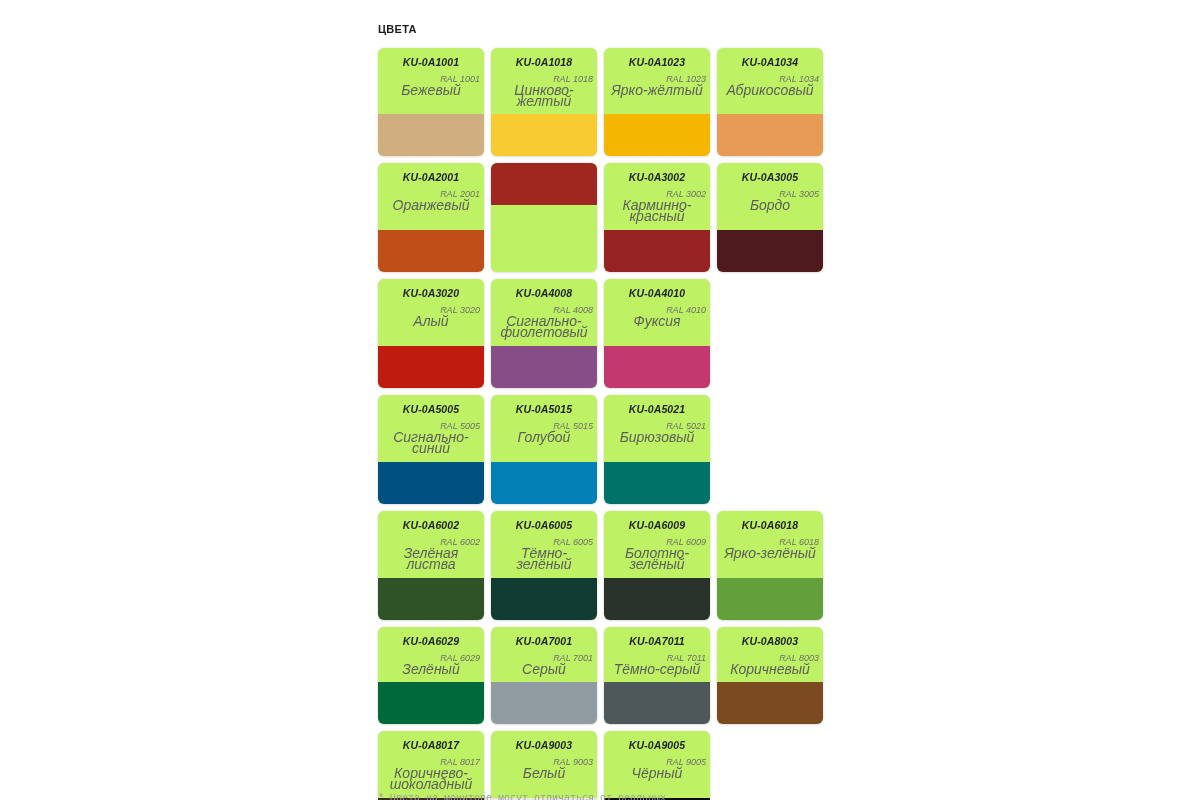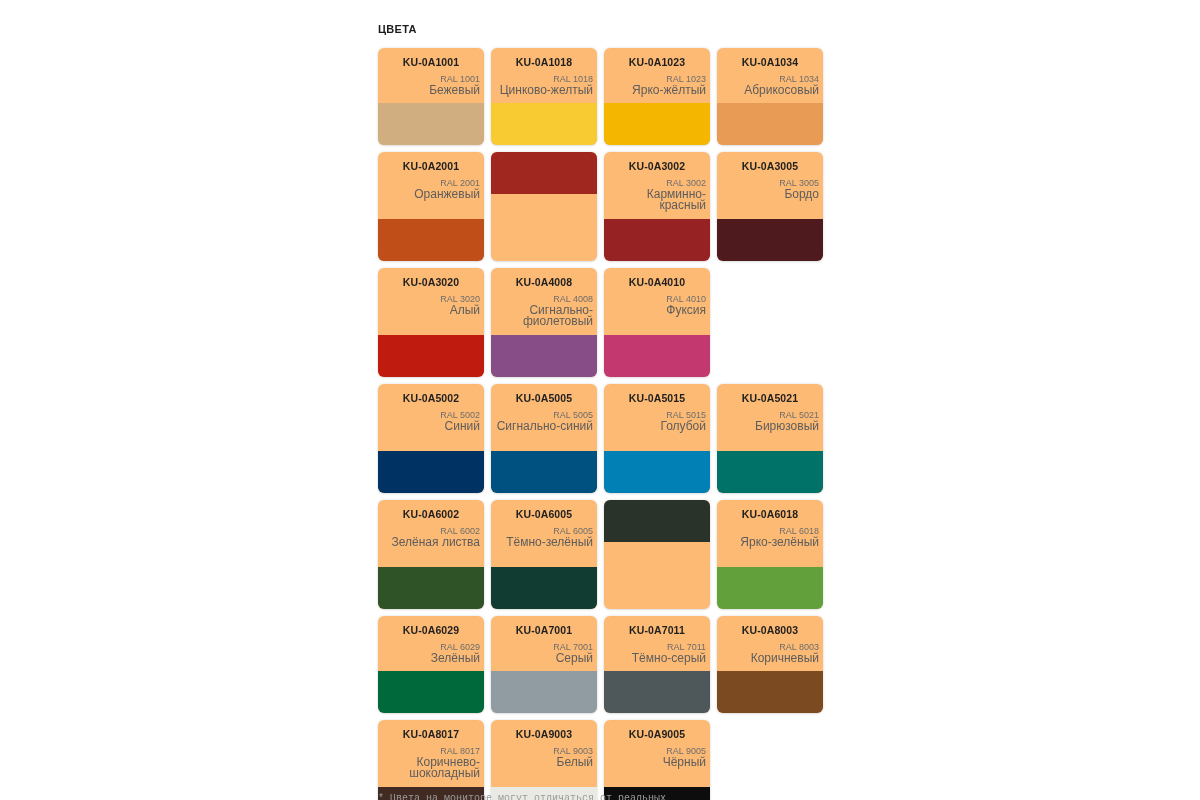--- a/index.html
+++ b/index.html
@@ -40,27 +40,28 @@
   }
   .row {
     display: flex;
     width: 452px;
     margin-bottom: 7px;
     align-items: stretch;
   }
   .card {
     width: 106px;
     margin-right: 7px;
-    background: #fdba74;
+    background: #bef264;
     border-radius: 6px;
     box-shadow: 0 0 3px rgba(0,0,0,0.13), 0 1px 2px rgba(0,0,0,0.08);
     overflow: hidden;
     display: flex;
     flex-direction: column;
     box-sizing: border-box;
+    font-style: italic;
   }
   .card:last-child { margin-right: 0; }
   .card-text {
     padding: 8px 4px 7px 4px;
     text-align: center;
     flex: 1 1 auto;
     display: flex;
     flex-direction: column;
     justify-content: flex-start;
   }
@@ -72,24 +73,23 @@
     letter-spacing: 0.1px;
   }
   .card-ral {
     font-size: 9px;
     color: #6d6d6d;
     line-height: 12px;
     margin-top: 4px;
     text-align: right;
   }
   .card-name {
-    font-size: 12px;
+    font-size: 14px;
     color: #5d5d5d;
     line-height: 11px;
-    text-align: right;
   }
   .swatch {
     height: 42px;
     width: 100%;
     flex: 0 0 auto;
   }
   .row-tall .card-text { min-height: 52px; }
   .footnote {
     position: absolute;
     left: 378px;
@@ -193,28 +193,20 @@
               <div class="card-code">KU-0A4010</div>
               <div class="card-ral">RAL 4010</div>
               <div class="card-name">Фуксия</div>
             </div>
             <div class="swatch" style="background: rgb(194, 56, 111);"></div>
           </div>
         </div>
         <div class="row row-tall">
           <div class="card">
             <div class="card-text">
-              <div class="card-code">KU-0A5002</div>
-              <div class="card-ral">RAL 5002</div>
-              <div class="card-name">Синий</div>
-            </div>
-            <div class="swatch" style="background: rgb(0, 50, 100);"></div>
-          </div>
-          <div class="card">
-            <div class="card-text">
               <div class="card-code">KU-0A5005</div>
               <div class="card-ral">RAL 5005</div>
               <div class="card-name">Сигнально-синий</div>
             </div>
             <div class="swatch" style="background: rgb(0, 81, 127);"></div>
           </div>
           <div class="card">
             <div class="card-text">
               <div class="card-code">KU-0A5015</div>
               <div class="card-ral">RAL 5015</div>
@@ -242,20 +234,25 @@
           </div>
           <div class="card">
             <div class="card-text">
               <div class="card-code">KU-0A6005</div>
               <div class="card-ral">RAL 6005</div>
               <div class="card-name">Тёмно-зелёный</div>
             </div>
             <div class="swatch" style="background: rgb(17, 60, 50);"></div>
           </div>
           <div class="card">
+            <div class="card-text">
+              <div class="card-code">KU-0A6009</div>
+              <div class="card-ral">RAL 6009</div>
+              <div class="card-name">Болотно-зелёный</div>
+            </div>
             <div class="swatch" style="background: rgb(41, 51, 42);"></div>
           </div>
           <div class="card">
             <div class="card-text">
               <div class="card-code">KU-0A6018</div>
               <div class="card-ral">RAL 6018</div>
               <div class="card-name">Ярко-зелёный</div>
             </div>
             <div class="swatch" style="background: rgb(98, 160, 60);"></div>
           </div>

